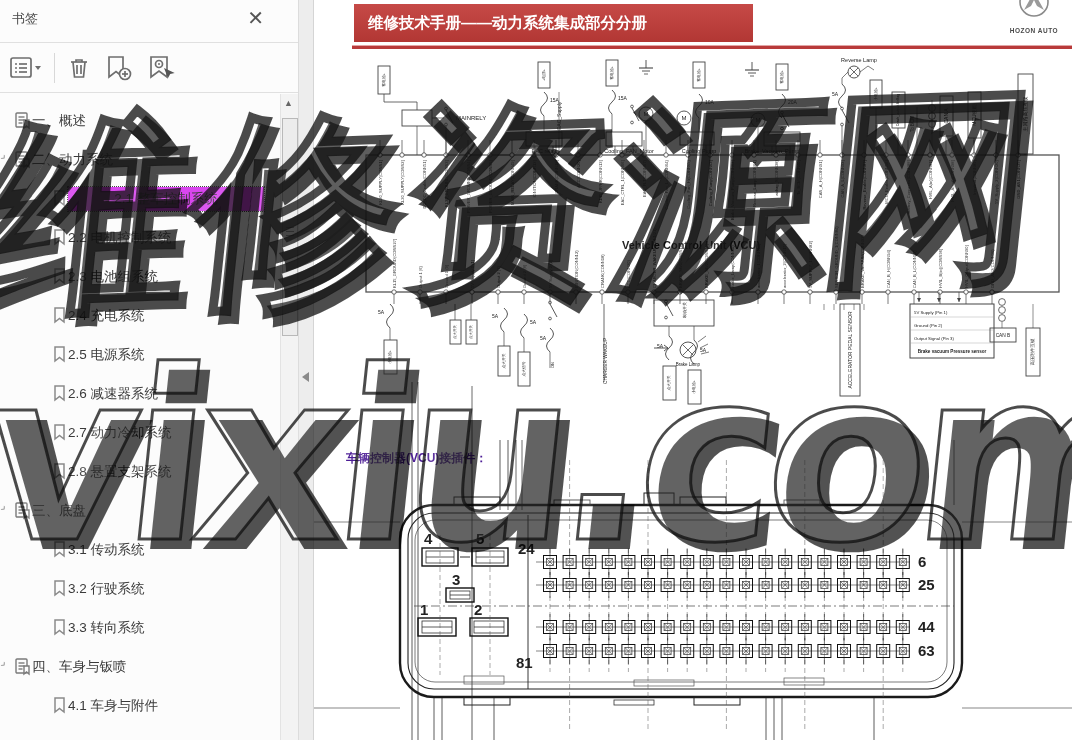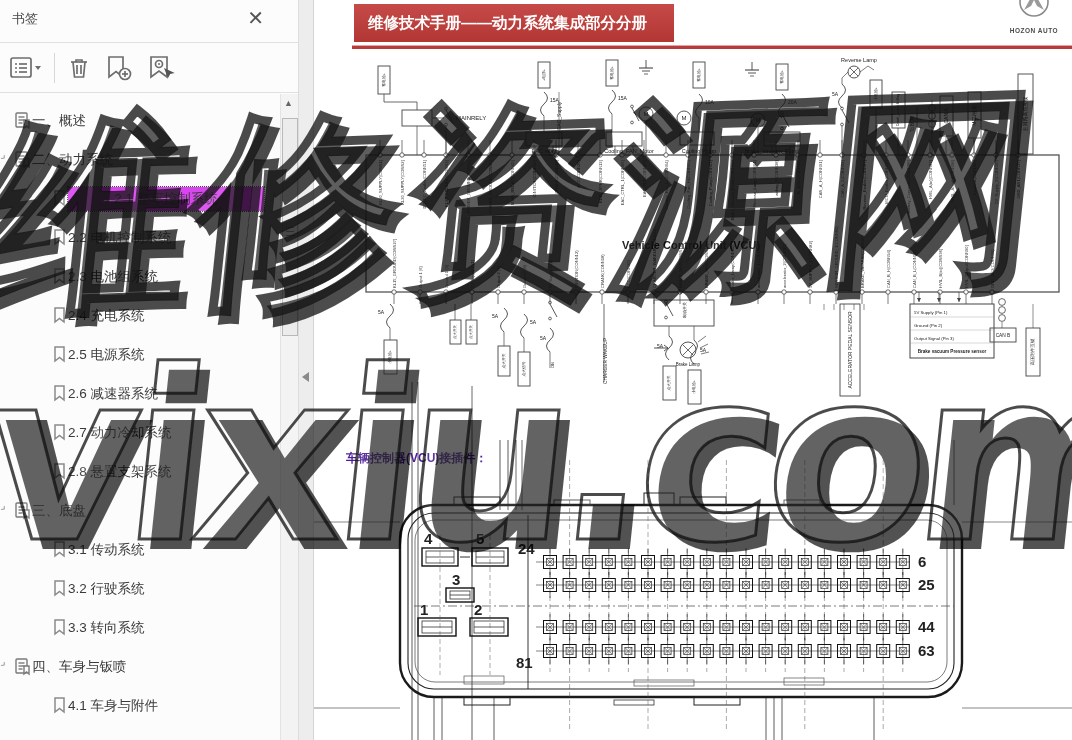--- a/index.html
+++ b/index.html
@@ -28,21 +28,21 @@
   .sb-thumb{position:absolute;top:24px;left:1px;width:14px;height:216px;background:#ececec;border:1px solid #b9b9b9;}
   .sb-grip{position:absolute;top:50%;left:3px;width:8px;height:7px;
            border-top:1px solid #999;border-bottom:1px solid #999;}
   .sb-grip:before{content:"";position:absolute;top:3px;left:0;width:8px;height:1px;background:#999;}
   
   #splitter{position:absolute;left:298px;top:0;width:14px;height:740px;background:#ededed;border-left:1px solid #dcdcdc;border-right:1px solid #d5d5d5;}
   .collapse-tri{position:absolute;left:3px;top:372px;width:0;height:0;
                 border-top:5px solid transparent;border-bottom:5px solid transparent;border-right:7px solid #8a8a8a;}
   
   #doc{position:absolute;left:314px;top:0;width:758px;height:740px;background:#ffffff;}
-  .banner{position:absolute;left:40px;top:4px;width:320px;height:38px;background:linear-gradient(#c64a47,#b23734);
+  .banner{position:absolute;left:40px;top:4px;width:399px;height:38px;background:linear-gradient(#c64a47,#b23734);
           color:#fff;font-size:15.5px;font-weight:bold;line-height:38px;padding-left:14px;box-sizing:border-box;white-space:nowrap;}
   .redline{position:absolute;left:38px;top:45px;right:0;height:3px;background:#b83a3a;border-top:1px solid #e2a5a5;}
   .logo{position:absolute;left:688px;top:-8px;width:64px;text-align:center;}
   .logo-text{font-size:6.5px;letter-spacing:.5px;color:#4a4a4a;font-weight:bold;margin-top:1px;}
   #schematic{position:absolute;left:40px;top:52px;}
   .conn-note{position:absolute;left:32px;top:450px;font-size:12px;font-weight:bold;color:#4c1d95;z-index:5;}
   #connector{position:absolute;left:0px;top:440px;}
   svg{overflow:visible;}
   svg text{font-family:"Liberation Sans",sans-serif;}
   

